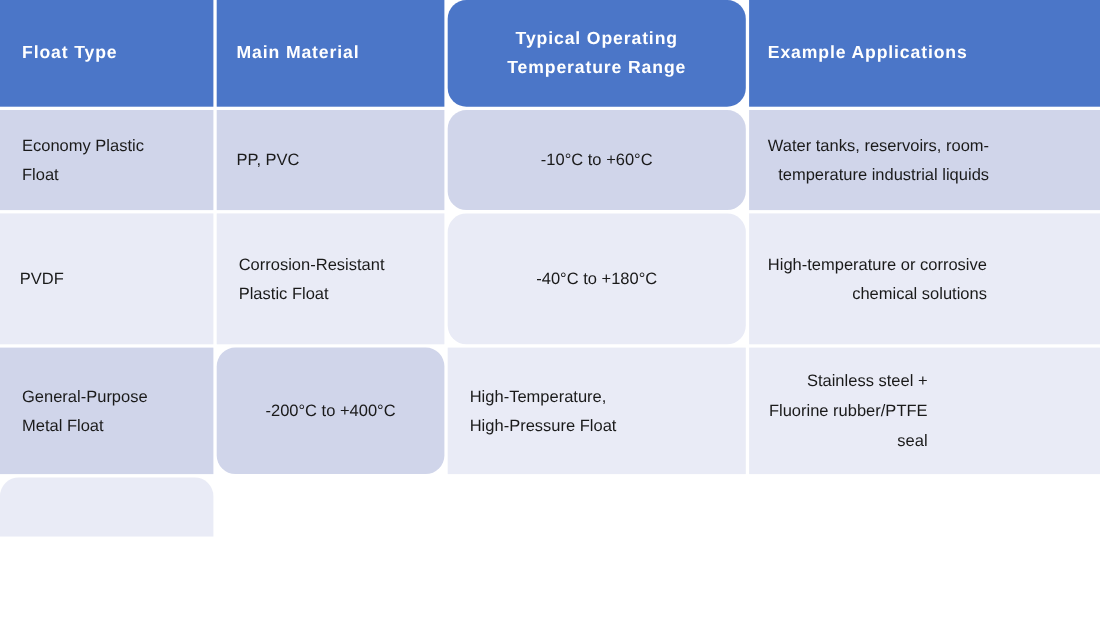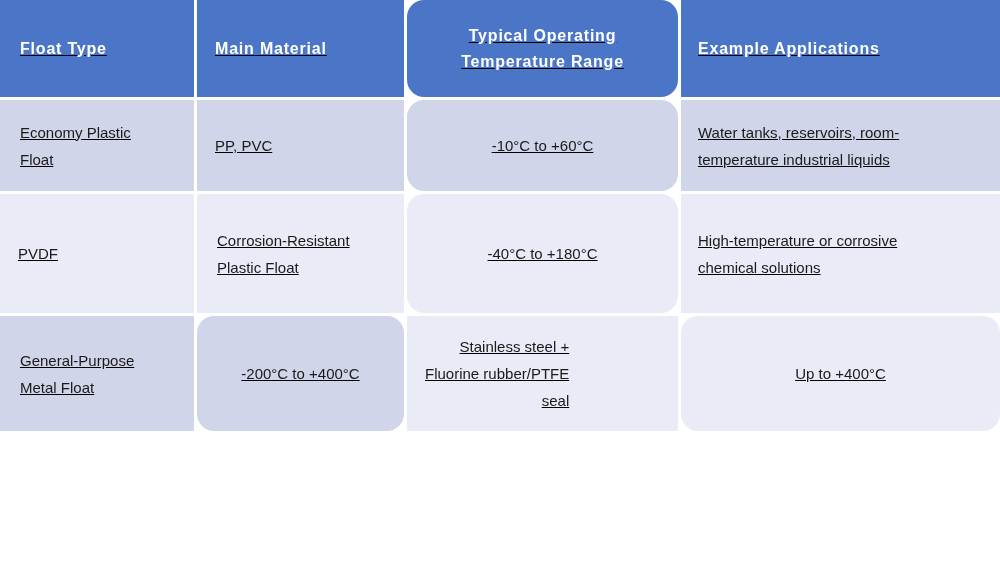--- a/index.html
+++ b/index.html
@@ -7,21 +7,20 @@
     padding: 0;
     background: #ffffff;
   }
   .canvas {
     position: relative;
     width: 1000px;
     height: 488px;
     background: var(--background, #ffffff);
     font-family: "Liberation Sans", "DejaVu Sans", sans-serif;
     overflow: hidden;
-    text-decoration: underline;
   }
   .grid {
     display: grid;
     grid-template-columns: 194px 207px 271px 319px;
     grid-template-rows: 97px 91px 119px 115px 120px;
     gap: 3px;
     width: 1000px;
   }
   .cell {
     display: flex;
@@ -38,21 +37,21 @@
     font-weight: bold;
     font-size: 16px;
     line-height: 26px;
     letter-spacing: 0.8px;
   }
   .cell.dark  { background: var(--row-dark, #D0D5EA); }
   .cell.light { background: var(--row-light, #E9EBF6); }
   .col-1 { padding-left: 20px; padding-right: 14px; justify-content: flex-start; text-align: left; }
   .col-2 { padding-left: 18px; padding-right: 30px; justify-content: flex-start; text-align: right; }
   .col-3 { justify-content: center; text-align: center; padding: 0 8px; border-radius: 17px; }
-  .col-4 { padding-left: 17px; padding-right: 10px; justify-content: flex-start; text-align: left; }
+  .col-4 { padding-left: 17px; padding-right: 10px; justify-content: flex-start; text-align: right; }
 </style>
 </head>
 <body>
 
 <div class="canvas" style="--header-bg: #4B76C8; --header-text: #FFFFFF; --row-dark: #D0D5EA; --row-light: #E9EBF6; --body-text: #1A1A1A; --background: #FFFFFF;">
   <div class="grid">
 
     <div class="cell header col-1">Float Type</div>
     <div class="cell header col-2">Main Material</div>
     <div class="cell header col-3">Typical Operating
@@ -70,19 +69,21 @@
     <div class="cell light col-1">Corrosion-Resistant
 Plastic Float</div>
     <div class="cell light col-3">-40°C to +180°C</div>
     <div class="cell light col-4">High-temperature or corrosive
 chemical solutions</div>
 
     <div class="cell dark col-1">General-Purpose
 Metal Float</div>
     <div class="cell dark col-3">-200°C to +400°C</div>
 
+    <div class="cell light col-1">High-Temperature,
+High-Pressure Float</div>
     <div class="cell light col-2">Stainless steel +
 Fluorine rubber/PTFE
 seal</div>
     <div class="cell light col-3">Up to +400°C</div>
 
   </div>
 </div>
 
 </body></html>

